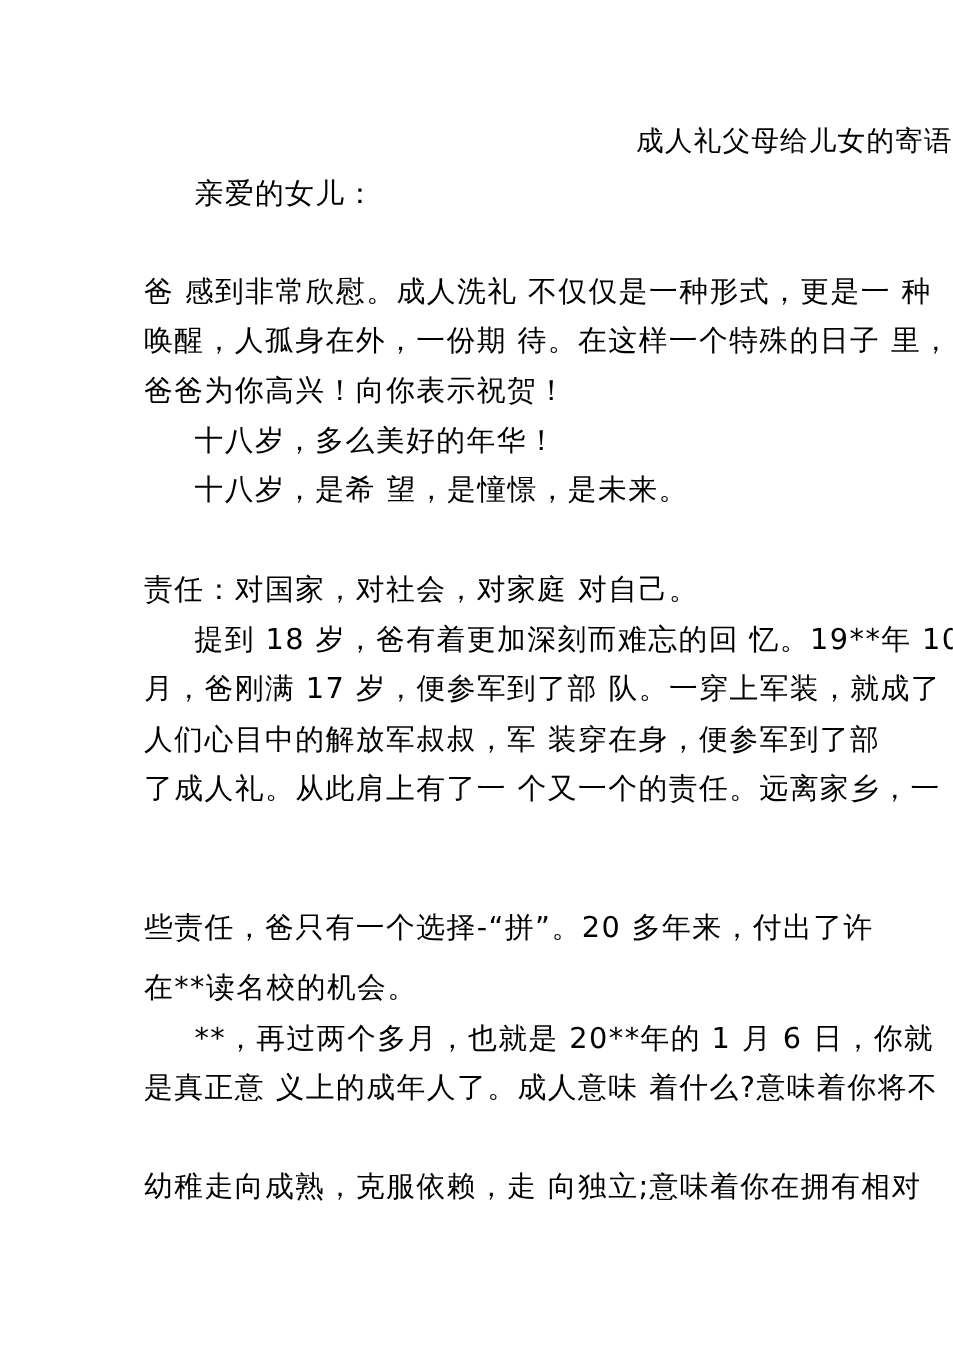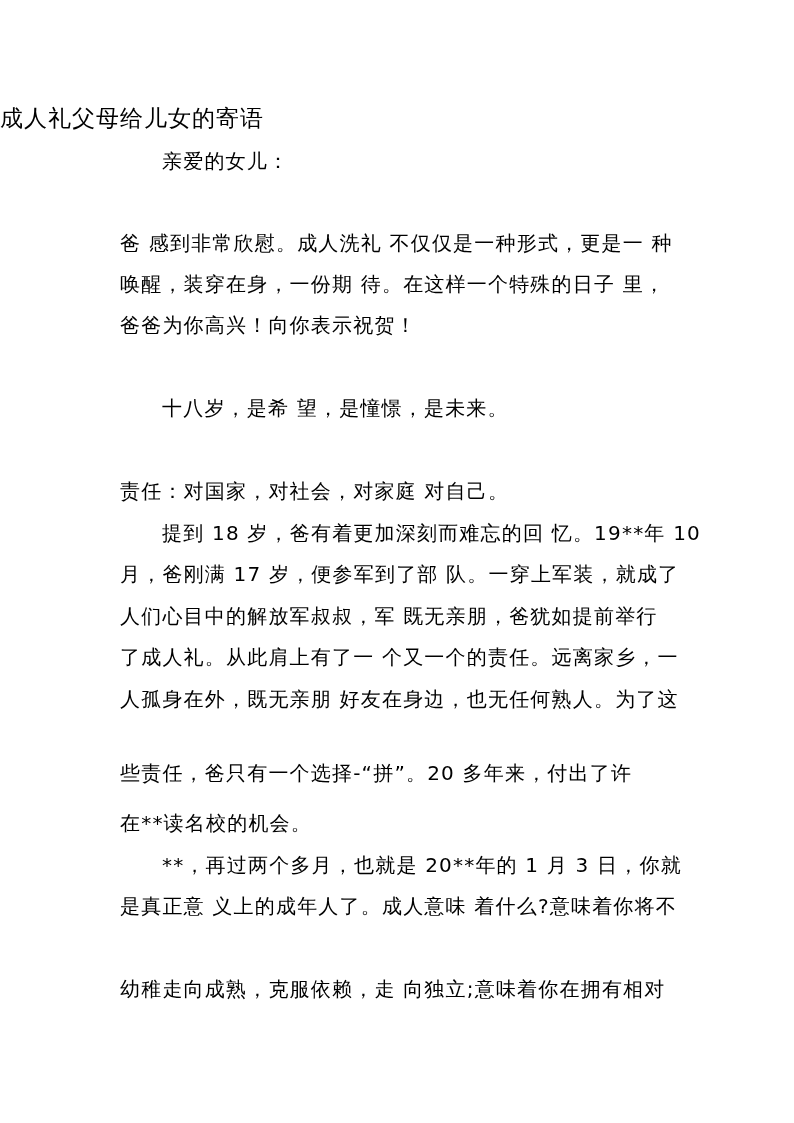--- a/index.html
+++ b/index.html
@@ -21,54 +21,54 @@
       top: 0;
       width: 794px;
       height: 1123px;
       background: #ffffff;
     }
     .title {
       position: absolute;
       left: 0;
       width: 794px;
       top: 102px;
-      text-align: left;
+      text-align: right;
       font-family: "DejaVu Serif", "Liberation Serif", serif;
       font-size: 23px;
       line-height: 32px;
       font-weight: normal;
       letter-spacing: 1px;
     }
     .line {
       position: absolute;
       left: 120px;
       white-space: nowrap;
-      font-size: 20px;
+      font-size: 24px;
       line-height: 26px;
       letter-spacing: 1.2px;
     }
     .indent {
       left: 162px;
     }
   </style>
 </head>
 <body>
 
 <div class="page">
   <div class="title">成人礼父母给儿女的寄语</div>
 
   <div class="line indent" style="top:148px">亲爱的女儿：</div>
   <div class="line" style="top:230px">爸 感到非常欣慰。成人洗礼 不仅仅是一种形式，更是一 种</div>
-  <div class="line" style="top:271px">唤醒，装穿在身，一份期 待。在这样一个特殊的日子 里，</div>
+  <div class="line" style="top:271px">唤醒，人孤身在外，一份期 待。在这样一个特殊的日子 里，</div>
   <div class="line" style="top:312px">爸爸为你高兴！向你表示祝贺！</div>
+  <div class="line indent" style="top:354px">十八岁，多么美好的年华！</div>
   <div class="line indent" style="top:395px">十八岁，是希 望，是憧憬，是未来。</div>
   <div class="line" style="top:478px">责任：对国家，对社会，对家庭  对自己。</div>
   <div class="line indent" style="top:520px">提到 18 岁，爸有着更加深刻而难忘的回 忆。19**年 10</div>
   <div class="line" style="top:561px">月，爸刚满 17 岁，便参军到了部 队。一穿上军装，就成了</div>
-  <div class="line" style="top:603px">人们心目中的解放军叔叔，军 既无亲朋，爸犹如提前举行</div>
+  <div class="line" style="top:603px">人们心目中的解放军叔叔，军 装穿在身，便参军到了部</div>
   <div class="line" style="top:644px">了成人礼。从此肩上有了一 个又一个的责任。远离家乡，一</div>
-  <div class="line" style="top:686px">人孤身在外，既无亲朋 好友在身边，也无任何熟人。为了这</div>
   <div class="line" style="top:760px">些责任，爸只有一个选择-“拼”。20 多年来，付出了许</div>
   <div class="line" style="top:810px">在**读名校的机会。</div>
-  <div class="line indent" style="top:852px">**，再过两个多月，也就是 20**年的 1 月 3 日，你就</div>
+  <div class="line indent" style="top:852px">**，再过两个多月，也就是 20**年的 1 月 6 日，你就</div>
   <div class="line" style="top:893px">是真正意 义上的成年人了。成人意味 着什么?意味着你将不</div>
   <div class="line" style="top:976px">幼稚走向成熟，克服依赖，走 向独立;意味着你在拥有相对</div>
 </div>
 
 </body></html>

